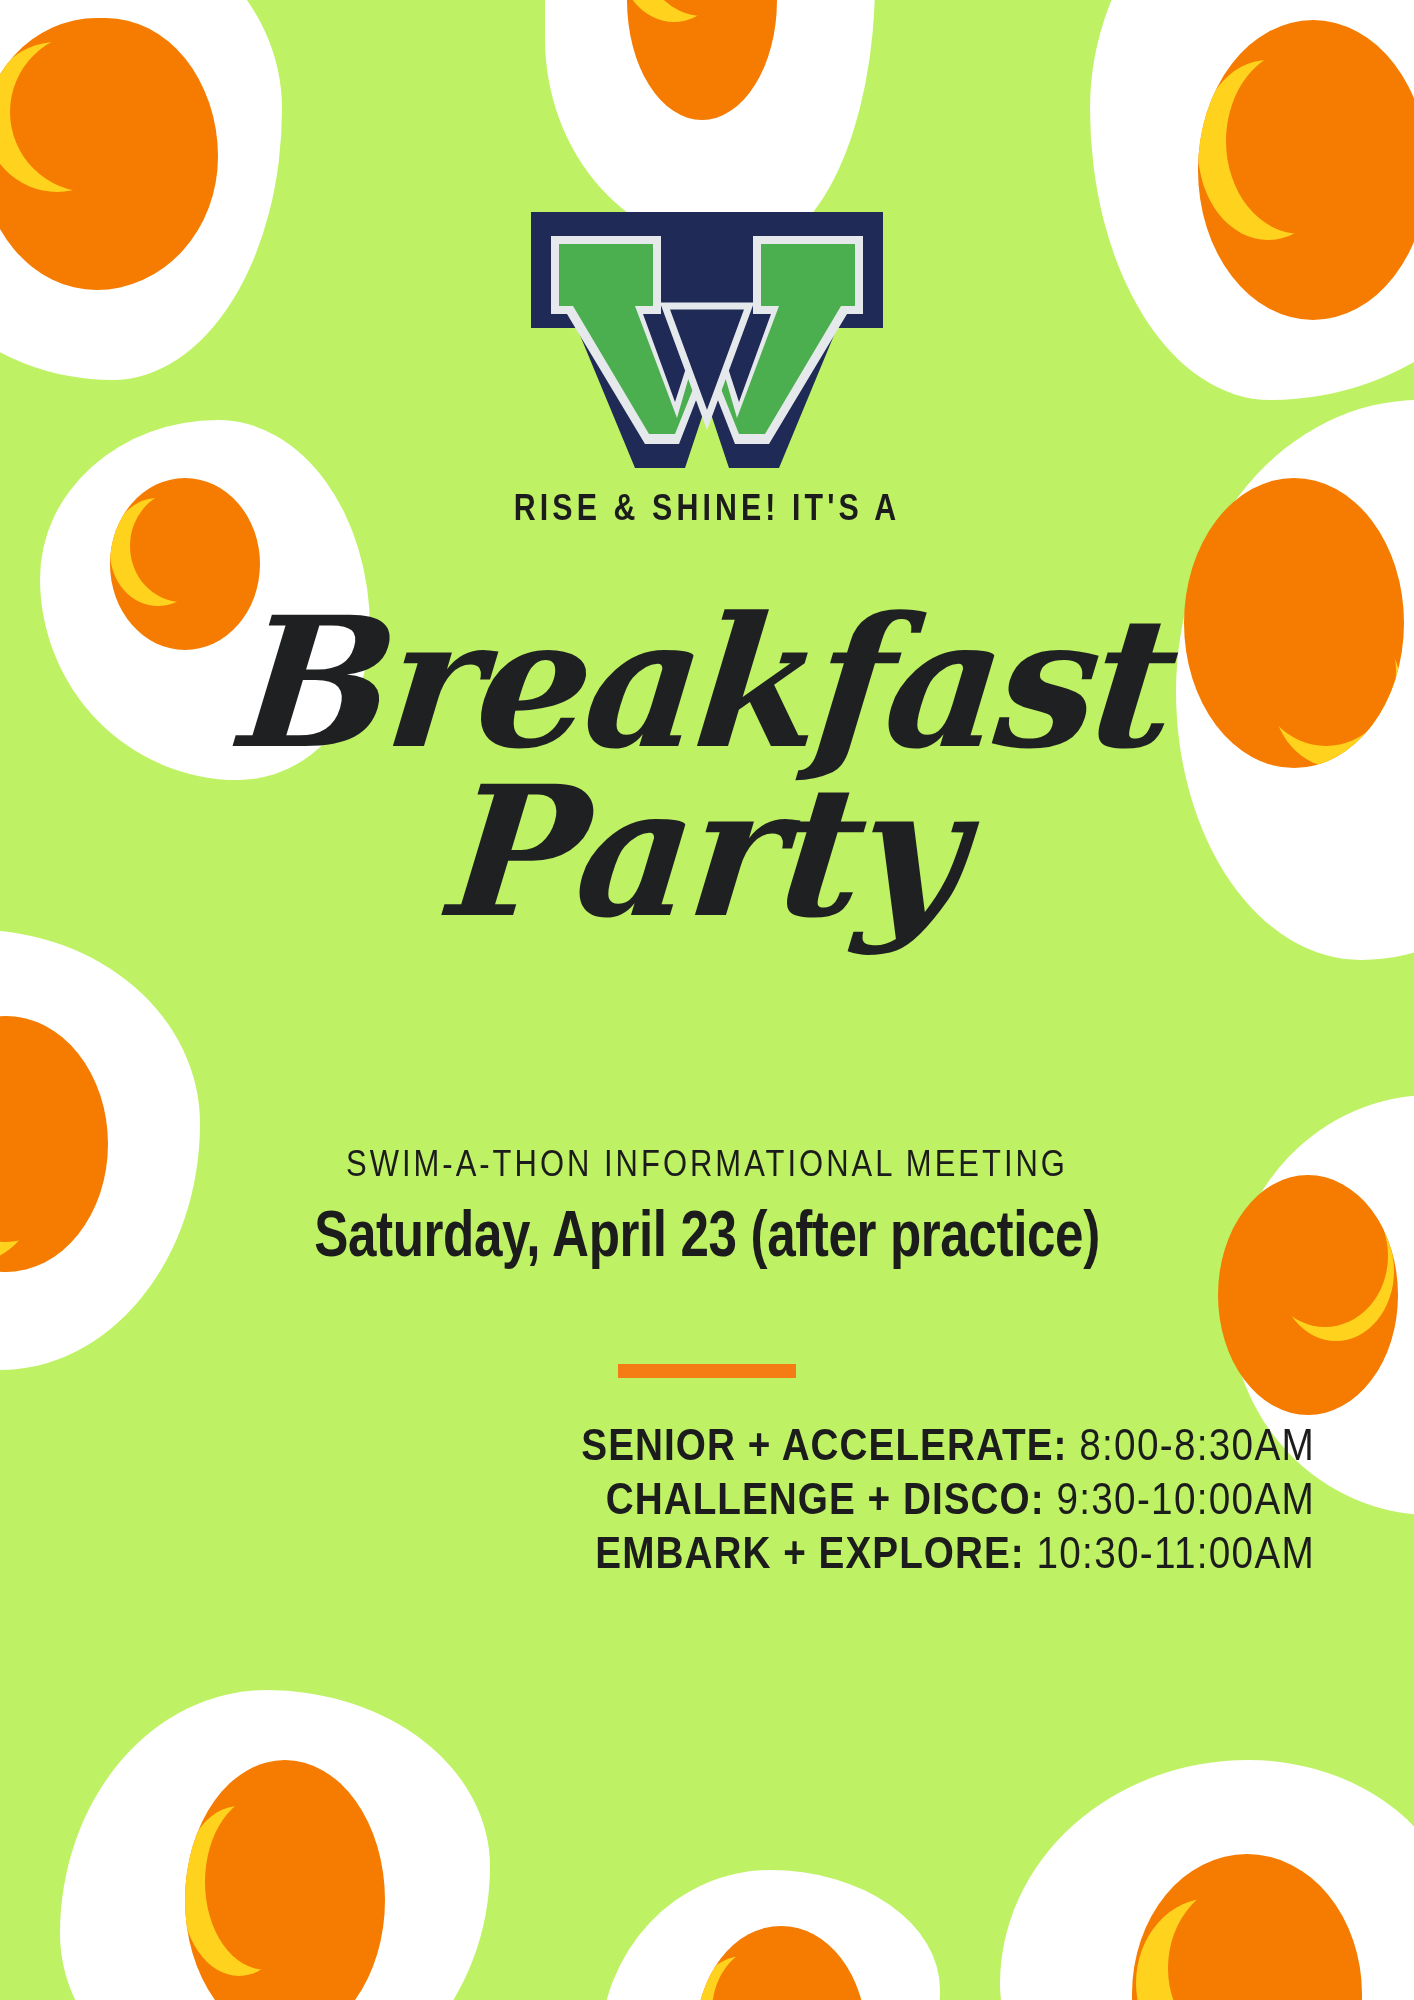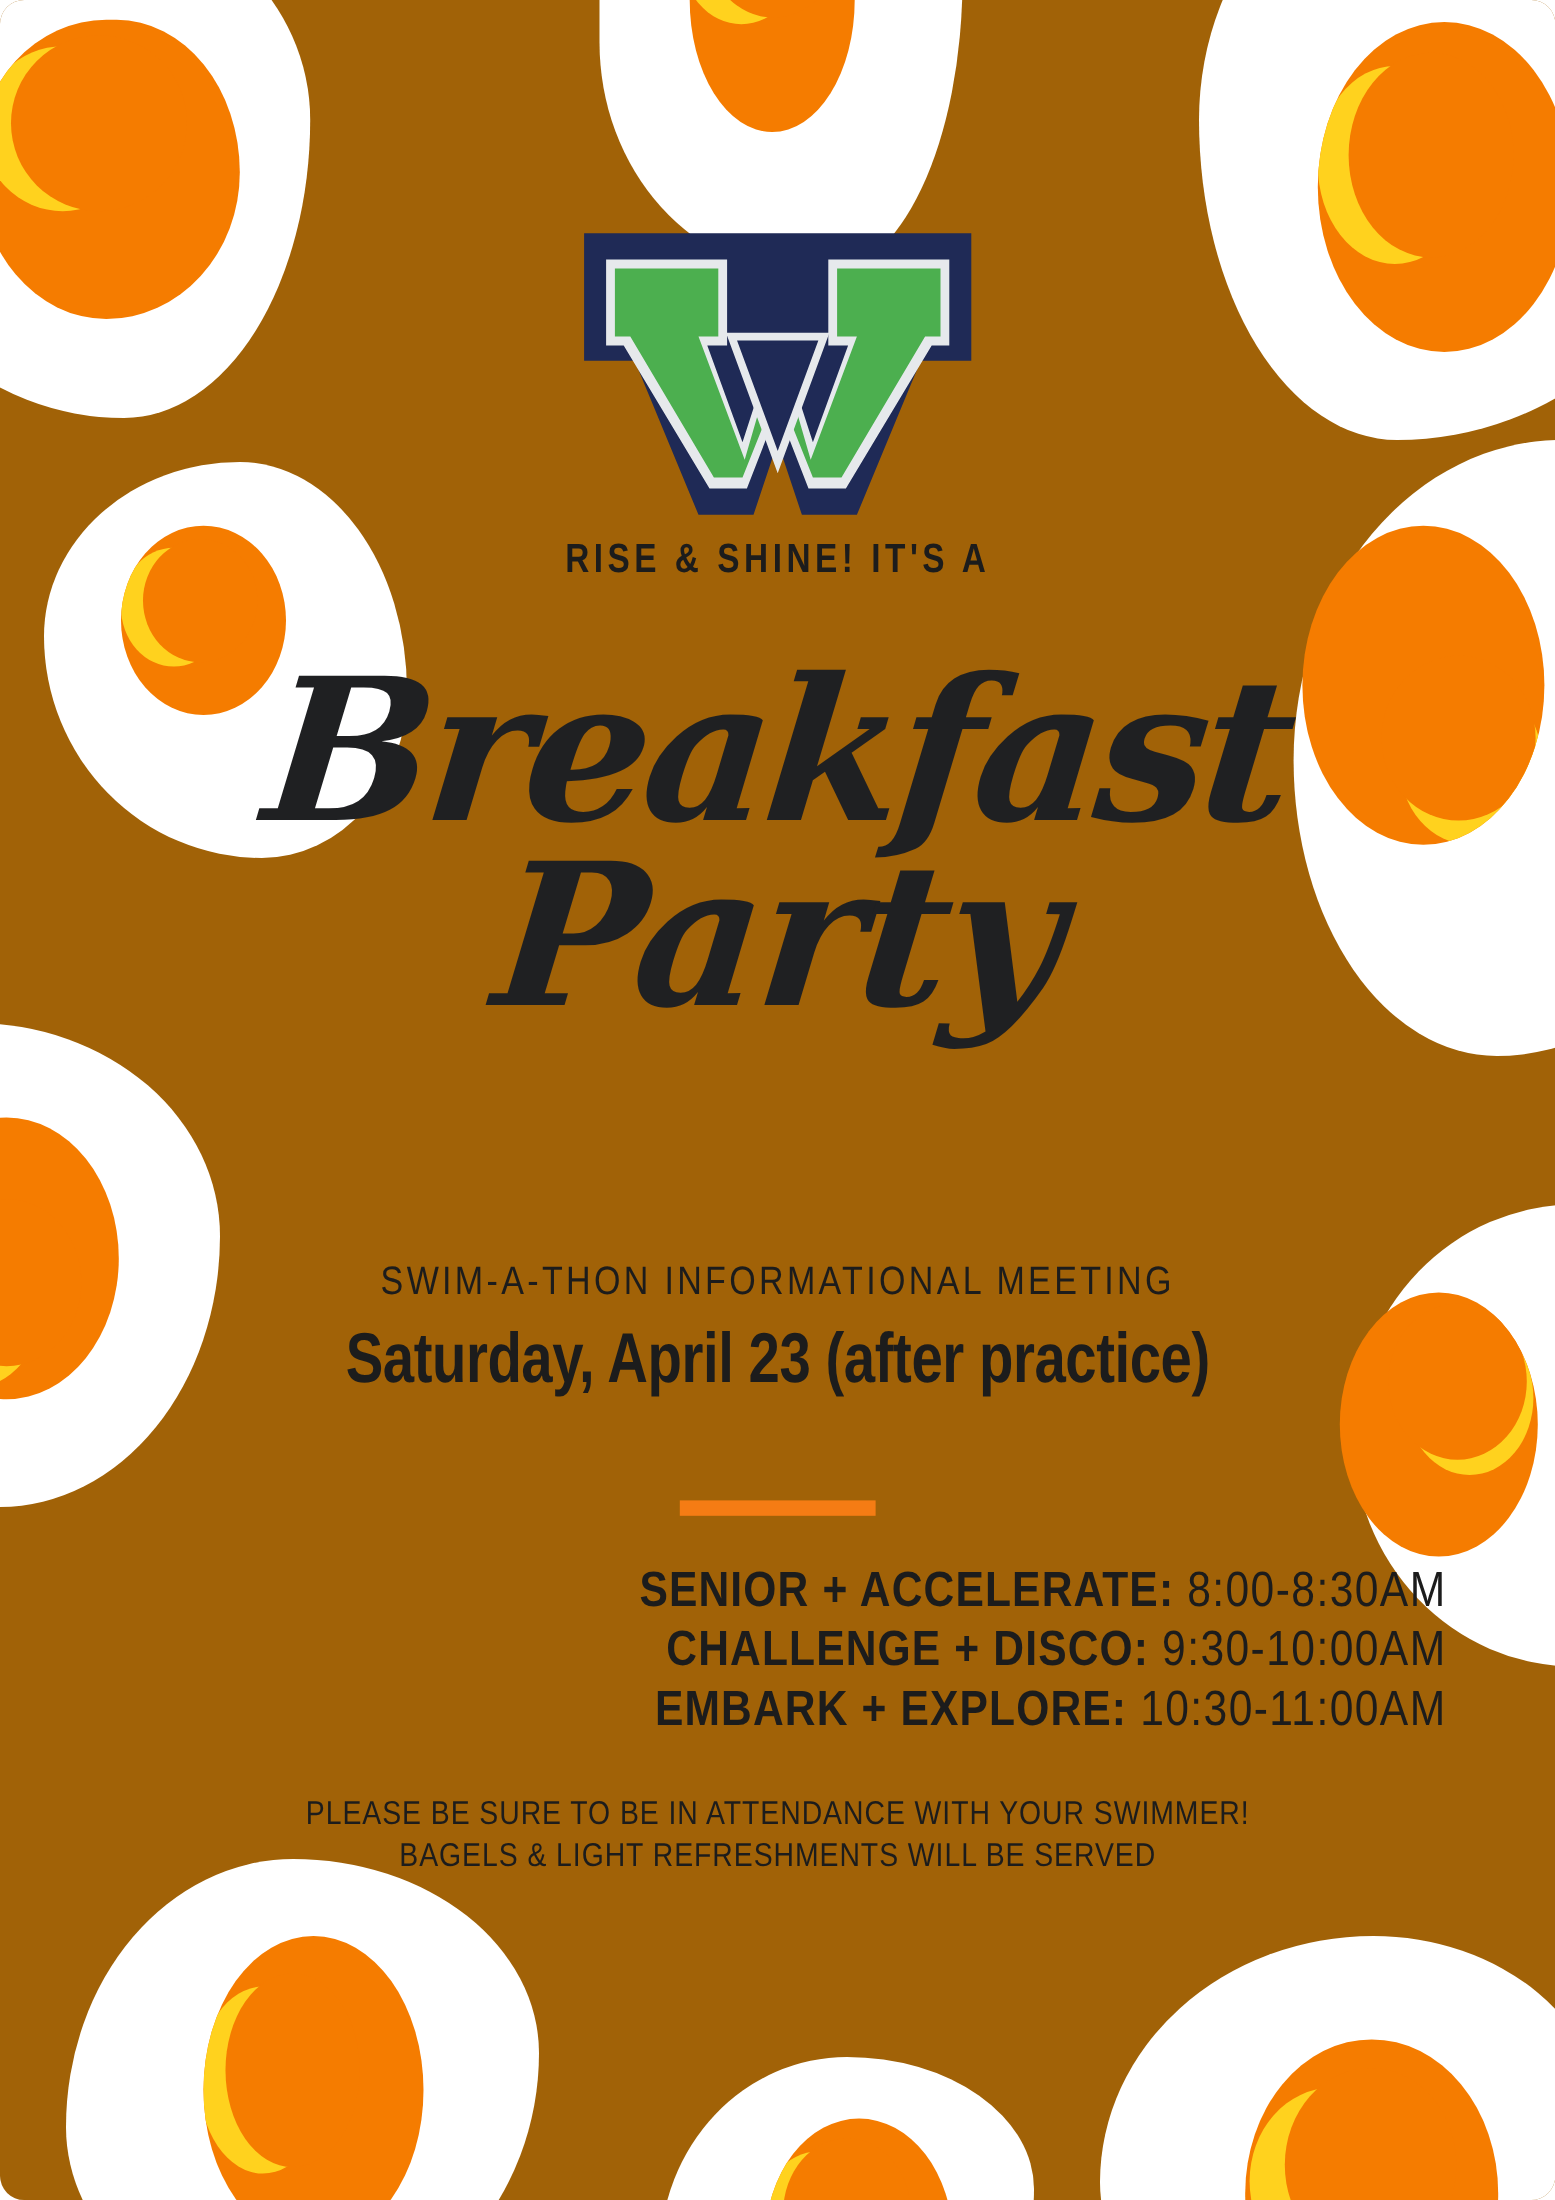--- a/index.html
+++ b/index.html
@@ -5,23 +5,22 @@
   html, body {
     margin: 0;
     padding: 0;
     background: #ffffff;
   }
   #poster {
     position: relative;
     width: 1414px;
     height: 2000px;
     overflow: hidden;
-    background: #a16207;
+    background: #bef264;
     font-family: "Liberation Sans", sans-serif;
-    border-radius: 22px;
   }
 
   
   .egg { position: absolute; }
   .egg .white {
     position: absolute;
     inset: 0;
     background: #ffffff;
   }
   .egg .yolk {
@@ -299,18 +298,14 @@
     <div class="sched-row">
       <span class="lab">CHALLENGE + DISCO: </span>
       <span class="val">9:30-10:00AM</span>
     </div>
     <div class="sched-row">
       <span class="lab">EMBARK + EXPLORE: </span>
       <span class="val">10:30-11:00AM</span>
     </div>
   </div>
 
-  <div class="footnote">
-    <div>PLEASE BE SURE TO BE IN ATTENDANCE WITH YOUR SWIMMER!</div>
-    <div>BAGELS &amp; LIGHT REFRESHMENTS WILL BE SERVED</div>
-  </div>
 
 </div>
 
 </body></html>

